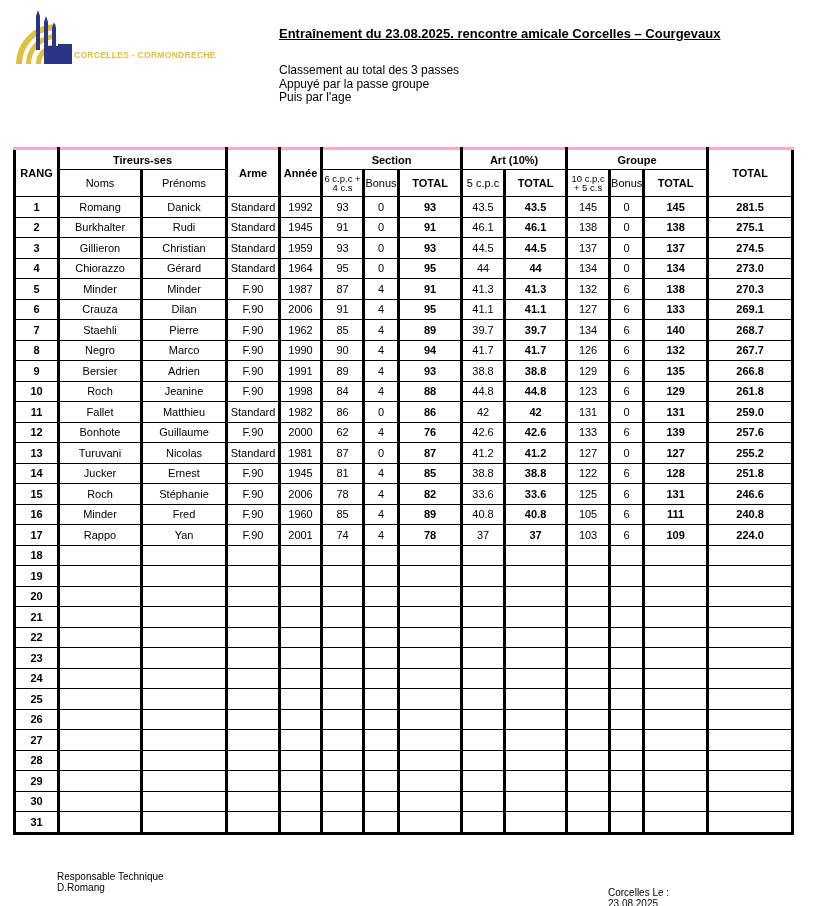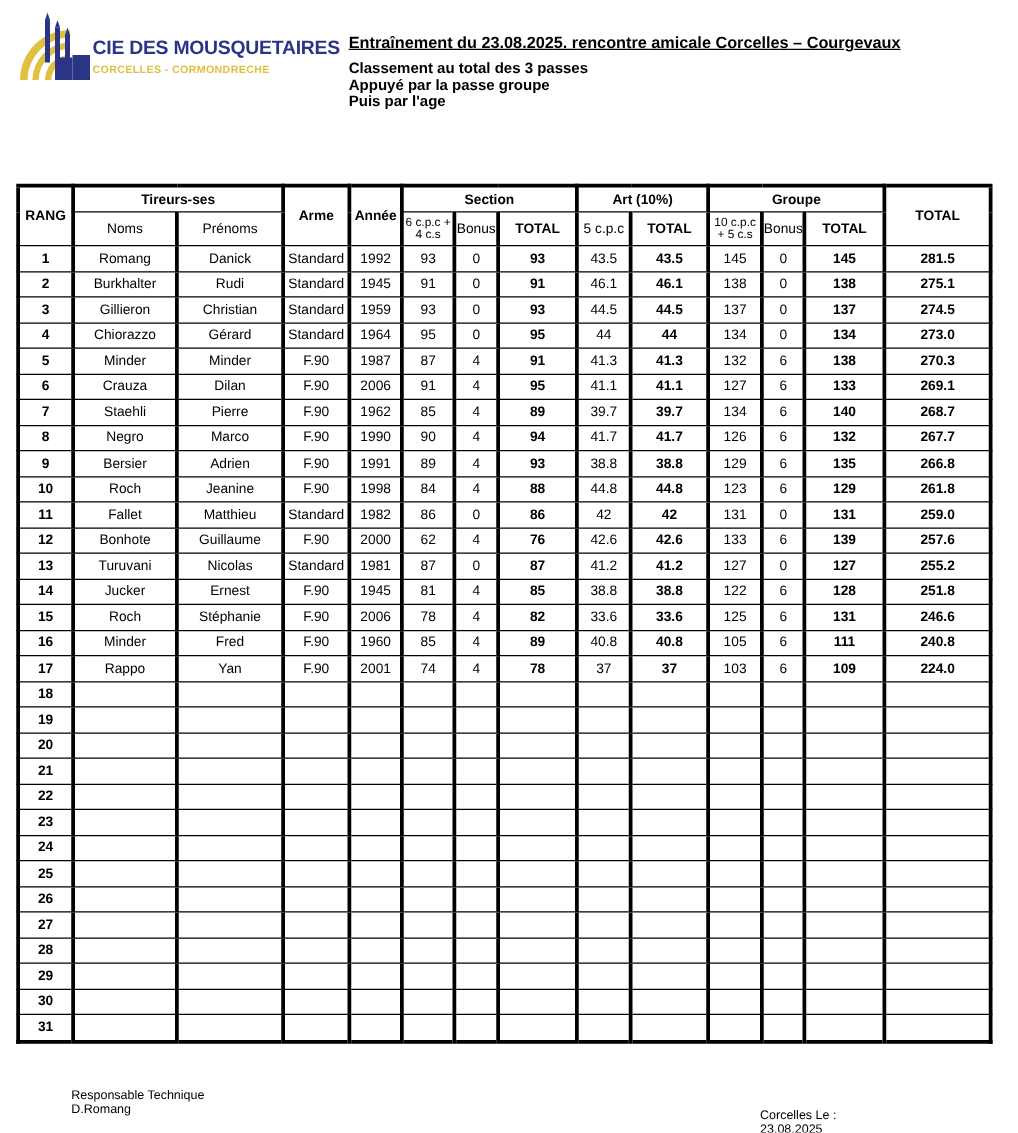--- a/index.html
+++ b/index.html
@@ -1,29 +1,29 @@
 <!DOCTYPE html>
 <html><head>
   <meta charset="utf-8">
   <style>
     html, body { margin: 0; padding: 0; background: #ffffff; }
     body { width: 814px; height: 906px; position: relative; font-family: "Liberation Sans", sans-serif; color: #000; overflow: hidden; }
     .logo { position: absolute; left: 14px; top: 8px; width: 220px; height: 58px; }
     .logo-name { position: absolute; left: 60px; top: 22px; font-size: 15.5px; font-weight: bold; color: #2b3585; letter-spacing: -0.2px; white-space: nowrap; }
     .logo-sub { position: absolute; left: 60px; top: 42px; font-size: 8.5px; font-weight: bold; color: #e0c040; letter-spacing: 0.3px; white-space: nowrap; }
     .title { position: absolute; left: 279px; top: 26px; font-size: 13px; font-weight: bold; text-decoration: underline; white-space: nowrap; }
-    .subtitle { position: absolute; left: 279px; top: 48px; font-size: 12px; font-weight: bold; line-height: 13.5px; }
+    .subtitle { position: absolute; left: 279px; top: 64px; font-size: 12px; font-weight: normal; line-height: 13.5px; }
     .subtitle div { white-space: nowrap; }
     table.results { position: absolute; left: 13px; top: 147px; border-collapse: collapse; table-layout: fixed; width: 778px; }
     table.results td, table.results th { border: 1.5px solid #000; padding: 0; text-align: center; font-size: 11px; height: 19.5px; overflow: hidden; white-space: nowrap; }
     table.results .thick-r { border-right: 3px solid #000; }
     table.results th { font-weight: bold; }
     table.results th.norm { font-weight: normal; }
     table.results th.small { font-size: 9.5px; font-weight: normal; line-height: 9.5px; }
-    table.results tr.h1 th { height: 19px; border-top: 3px solid #000000; }
+    table.results tr.h1 th { height: 19px; border-top: 3px solid #f9a8d4; }
     table.results tr.h2 th { height: 26px; }
     .b { font-weight: bold; }
     table.results { border: 3px solid #000; }
     .footer-left { position: absolute; left: 57px; top: 871px; font-size: 10px; line-height: 11px; }
     .footer-right { position: absolute; left: 608px; top: 871px; font-size: 10px; line-height: 11px; margin-top: 16px; }
   </style>
 </head>
 <body>
 
 <div class="logo">
@@ -33,21 +33,20 @@
     <path d="M22 56 A20 20 0 0 1 42 36 L42 41 A15 15 0 0 0 27 56 Z" fill="#e0c040"></path>
     <rect x="30" y="38" width="14" height="18" fill="#2b3585"></rect>
     <rect x="22" y="8" width="4" height="34" fill="#2b3585"></rect>
     <polygon points="22,8 24,2 26,8" fill="#2b3585"></polygon>
     <rect x="30" y="14" width="4" height="26" fill="#2b3585"></rect>
     <polygon points="30,14 32,8 34,14" fill="#2b3585"></polygon>
     <rect x="38" y="20" width="4" height="20" fill="#2b3585"></rect>
     <polygon points="38,20 40,14 42,20" fill="#2b3585"></polygon>
     <rect x="44" y="36" width="14" height="20" fill="#2b3585"></rect>
   </svg>
-  <div class="logo-name">CIE DES MOUSQUETAIRES</div>
   <div class="logo-sub">CORCELLES - CORMONDRECHE</div>
 </div>
 
 <div class="title">Entraînement du 23.08.2025. rencontre amicale Corcelles – Courgevaux</div>
 <div class="subtitle">
   <div>Classement au total des 3 passes</div>
   <div>Appuyé par la passe groupe</div>
   <div>Puis par l'age</div>
 </div>
 

